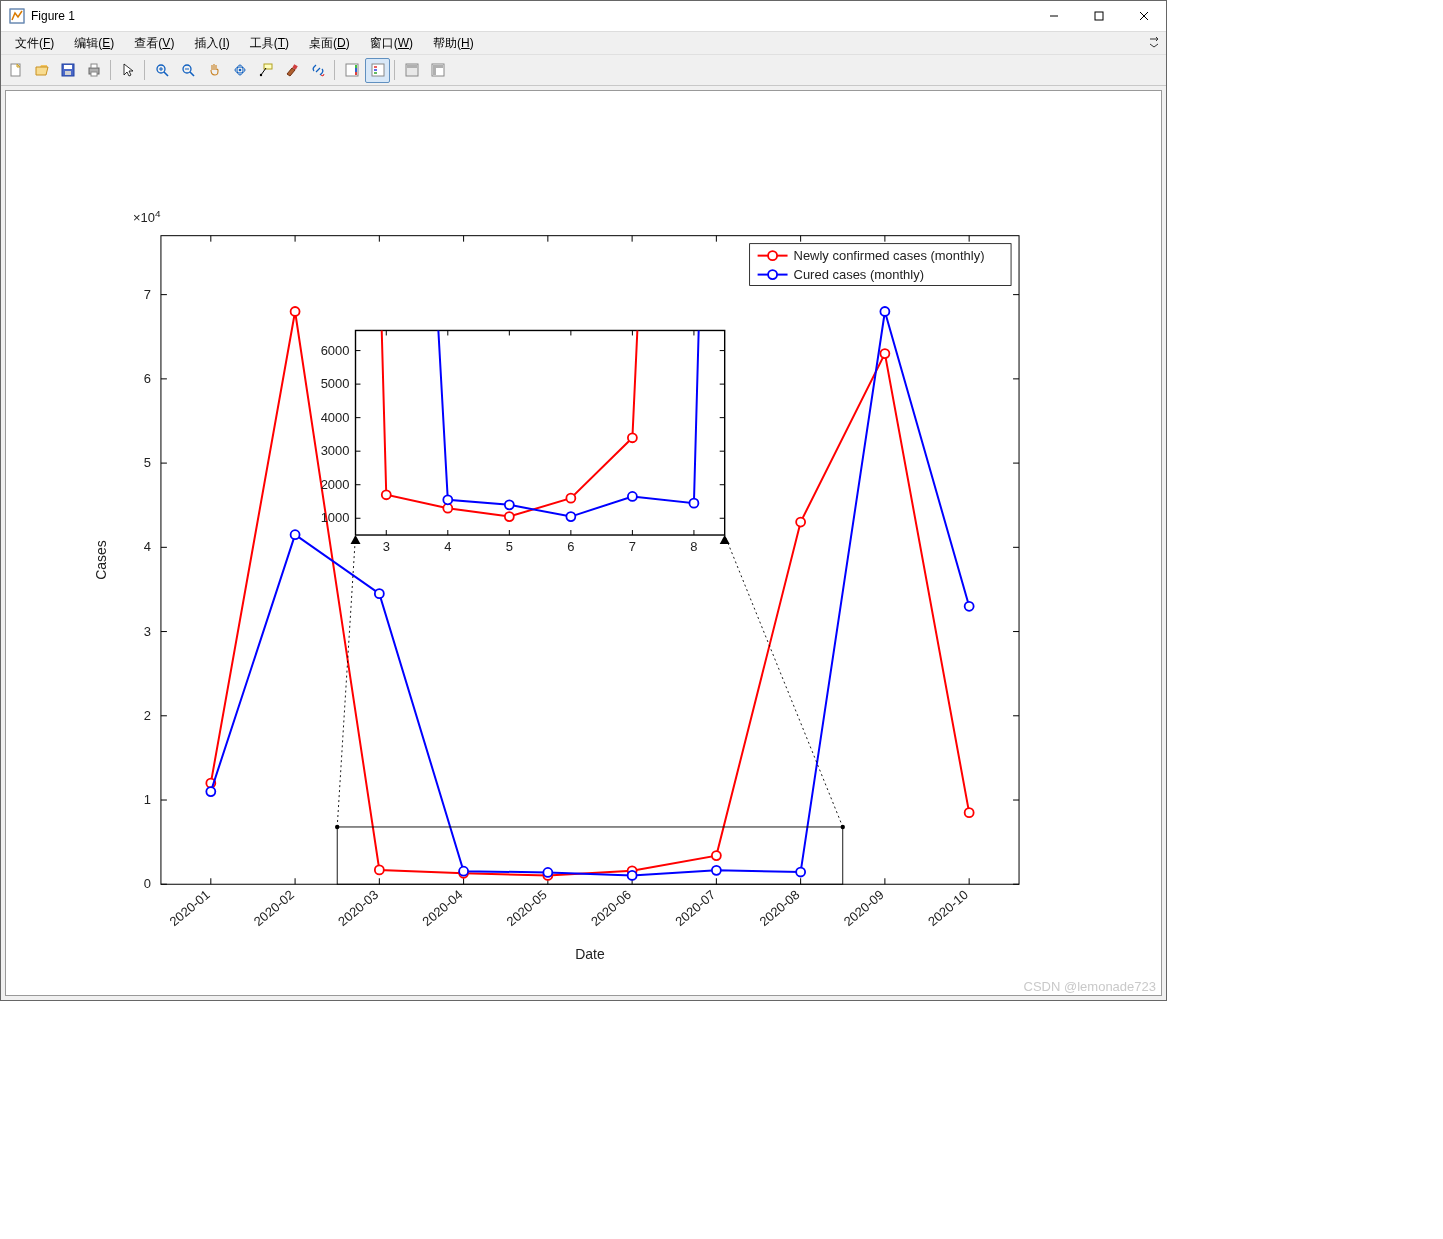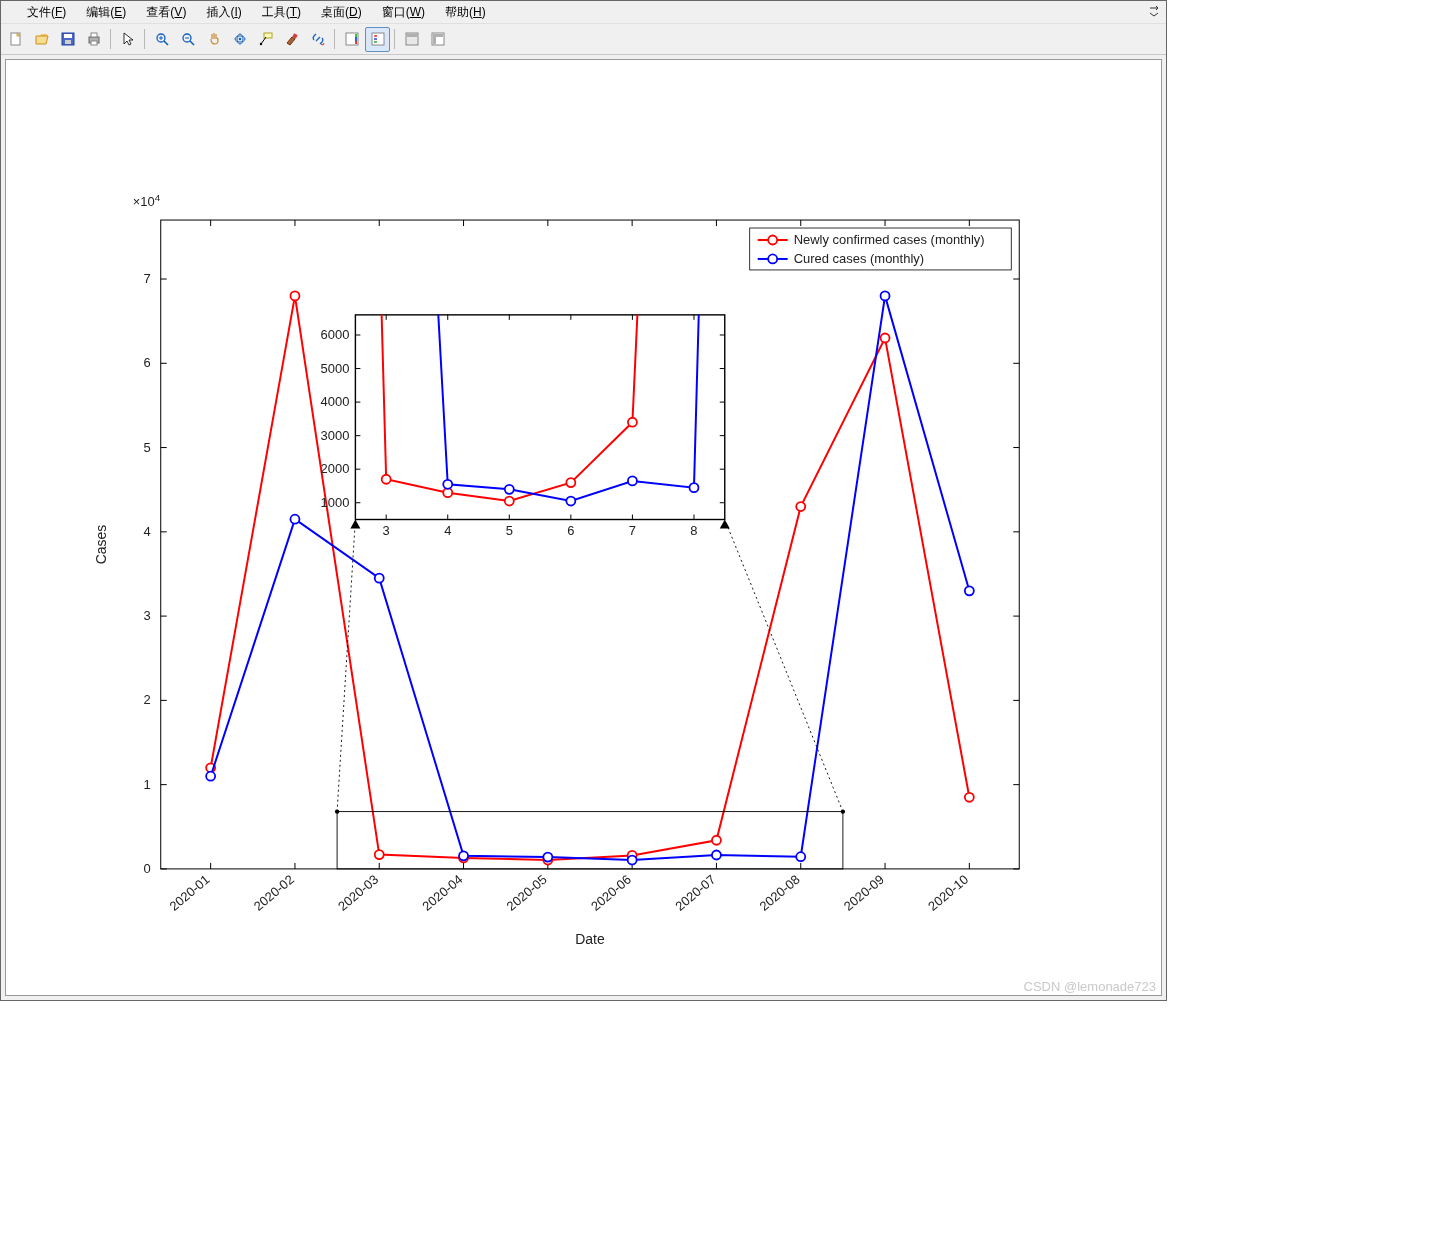--- a/index.html
+++ b/index.html
@@ -2,21 +2,21 @@
 <html><head>
 <meta charset="utf-8">
 <style>
   html,body{margin:0;padding:0;font-family:"Segoe UI","Microsoft YaHei",Arial,sans-serif;font-size:12px;color:#000;background:#fff;}
   .window{width:1167px;height:1001px;border:1px solid #666;background:#f0f0f0;display:flex;flex-direction:column;box-sizing:border-box;}
   .titlebar{height:30px;display:flex;align-items:center;background:#fff;border-bottom:1px solid #ddd;}
   .titlebar .icon{width:16px;height:16px;margin:0 6px 0 8px;}
   .titlebar .title{flex:0 0 auto;font-size:12px;}
   .titlebar .spacer{flex:1;}
   .winbtn{width:45px;height:29px;display:flex;align-items:center;justify-content:center;}
-  .menubar{height:22px;display:flex;align-items:center;padding:0 16px;background:#f0f0f0;border-bottom:1px solid #e0e0e0;font-size:12px;position:relative;}
+  .menubar{height:22px;display:flex;align-items:center;padding:0 4px;background:#f0f0f0;border-bottom:1px solid #e0e0e0;font-size:12px;position:relative;}
   .menubar .mitem{padding:2px 10px;}
   .menubar .mnemonic{text-decoration:underline;}
   .dockarrow{position:absolute;right:6px;top:4px;}
   .toolbar{height:28px;display:flex;align-items:center;padding:1px 2px;background:#f0f0f0;border-bottom:1px solid #c8c8c8;gap:1px;}
   .tbtn{width:23px;height:23px;border:1px solid transparent;border-radius:2px;display:flex;align-items:center;justify-content:center;}
   .tbtn.sel{background:#d8e8f8;border-color:#6090c0;}
   .tsep{width:1px;height:20px;background:#b8b8b8;margin:0 3px;}
   .figarea{flex:1;background:#f0f0f0;position:relative;padding:4px;}
   .canvas{position:absolute;inset:4px;background:#fff;border:1px solid #999;}
   svg.plot{position:absolute;inset:0;width:100%;height:100%;}
@@ -24,20 +24,47 @@
   .axislabel{font-size:14px;fill:#222;font-family:Arial,sans-serif;}
   .legendtext{font-size:13px;fill:#222;font-family:Arial,sans-serif;}
   .exp{font-size:13px;fill:#222;font-family:Arial,sans-serif;}
   .watermark{position:absolute;right:10px;bottom:6px;color:#c9c9c9;font-size:13px;pointer-events:none;margin-left:11px;}
 </style>
 </head>
 <body>
 
 <div class="window">
 
+  <div class="titlebar">
+    <span class="icon">
+      <svg width="16" height="16" viewBox="0 0 16 16">
+          <rect x="1" y="1" width="14" height="14" fill="#fff" stroke="#888"></rect>
+          <path d="M3 12 L6 5 L9 9 L13 3" stroke="#d97a00" stroke-width="1.5" fill="none"></path>
+          <rect x="1" y="1" width="14" height="14" fill="none" stroke="#5a8ac6"></rect>
+        </svg>
+    </span>
+    <span class="title">Figure 1</span>
+    <span class="spacer"></span>
+    <div class="winbtn">
+        <svg width="10" height="10">
+          <line x1="1" y1="5" x2="9" y2="5" stroke="#000" stroke-width="1"></line>
+        </svg>
+      </div>
+    <div class="winbtn">
+        <svg width="10" height="10">
+          <rect x="1" y="1" width="8" height="8" fill="none" stroke="#000" stroke-width="1"></rect>
+        </svg>
+      </div>
+    <div class="winbtn">
+        <svg width="10" height="10">
+          <line x1="1" y1="1" x2="9" y2="9" stroke="#000"></line>
+          <line x1="9" y1="1" x2="1" y2="9" stroke="#000"></line>
+        </svg>
+      </div>
+  </div>
 
   <div class="menubar">
     <span class="mitem"><span>文件</span>(<span class="mnemonic">F</span>)</span>
     <span class="mitem"><span>编辑</span>(<span class="mnemonic">E</span>)</span>
     <span class="mitem"><span>查看</span>(<span class="mnemonic">V</span>)</span>
     <span class="mitem"><span>插入</span>(<span class="mnemonic">I</span>)</span>
     <span class="mitem"><span>工具</span>(<span class="mnemonic">T</span>)</span>
     <span class="mitem"><span>桌面</span>(<span class="mnemonic">D</span>)</span>
     <span class="mitem"><span>窗口</span>(<span class="mnemonic">W</span>)</span>
     <span class="mitem"><span>帮助</span>(<span class="mnemonic">H</span>)</span>

